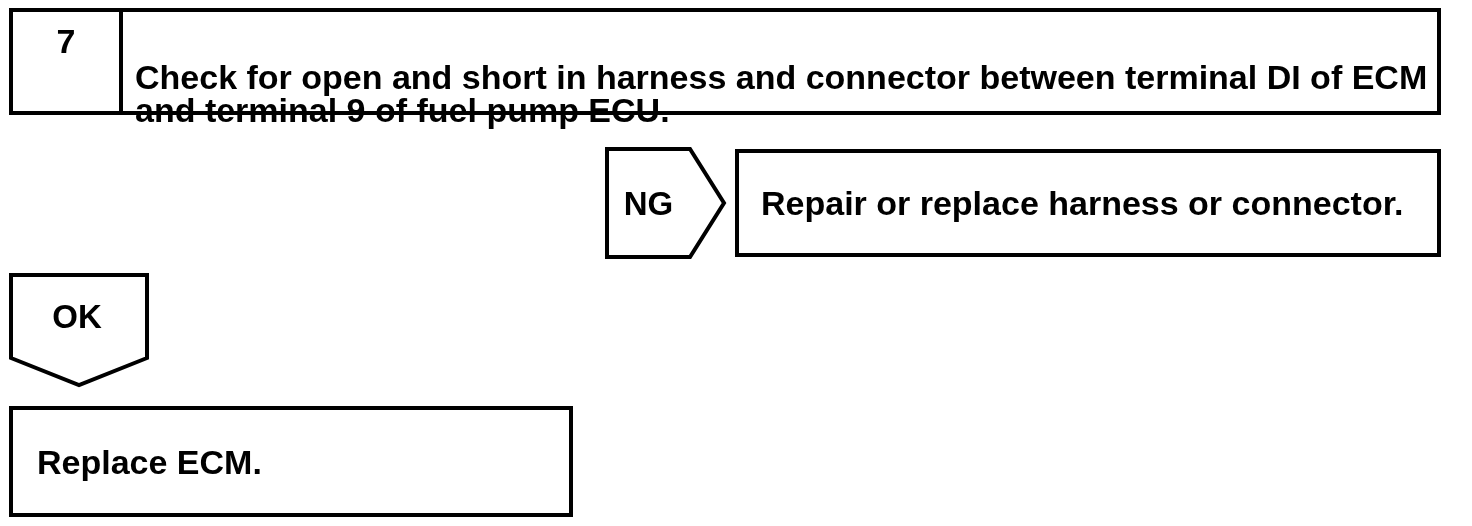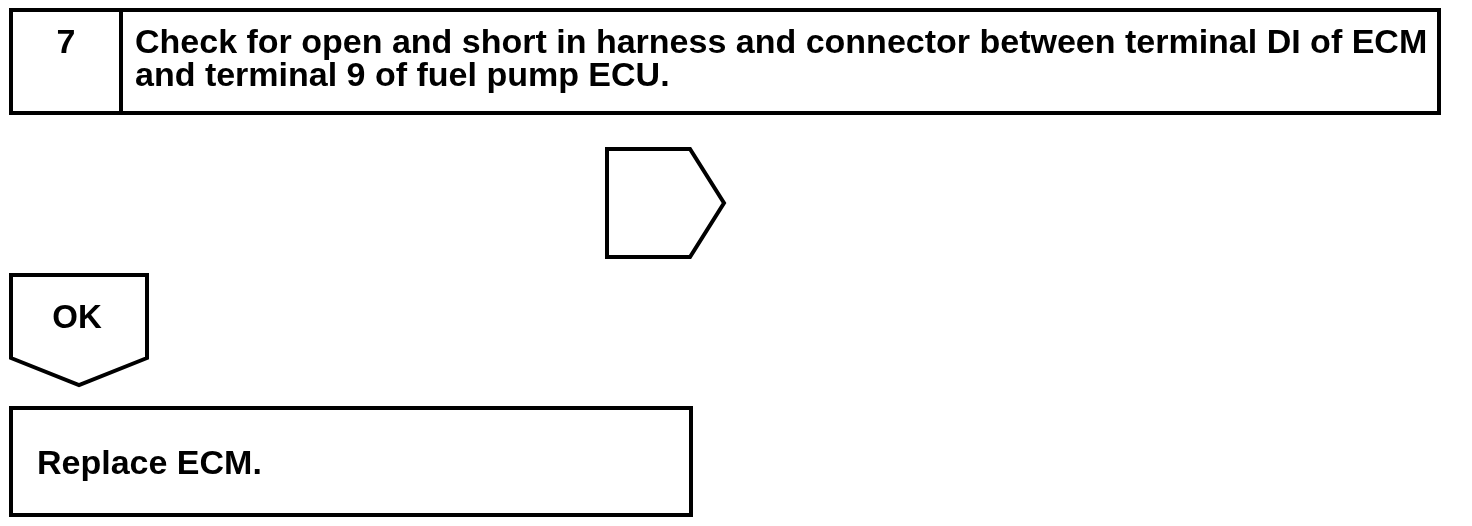--- a/index.html
+++ b/index.html
@@ -36,20 +36,21 @@
     padding-top: 13px;
     font-size: 34px;
     line-height: 33px;
   }
   .step-text {
     flex: none;
     width: 1320px;
     padding: 13px 0 0 12px;
     font-size: 34px;
     line-height: 33px;
+    margin-top: 36px;
   }
   
   .shape { position: absolute; display: block; }
   .shape polygon {
     fill: var(--bg);
     stroke: var(--line);
     stroke-width: 4;
     stroke-linejoin: miter;
   }
   .ng-shape { left: 605px; top: 147px; }
@@ -68,36 +69,40 @@
   .action-box {
     position: absolute;
     border: 4px solid var(--line);
     background: var(--bg);
     display: flex;
     align-items: center;
     font-size: 34px;
     line-height: 36px;
   }
   .repair-box { left: 735px; top: 149px; width: 706px; height: 108px; padding-left: 22px; }
-  .replace-box { left: 9px;  top: 406px; width: 684px; height: 111px; padding-left: 24px; text-align: right; }
+  .replace-box { left: 9px;  top: 406px; width: 564px; height: 111px; padding-left: 24px; text-align: right; }
 </style>
 </head>
 <body>
 
 <div class="canvas">
 
   <div class="step-box">
     <div class="step-num">7</div>
     <div class="step-text">Check for open and short in harness and connector between terminal DI of ECM and terminal 9 of fuel pump ECU.</div>
   </div>
 
   <svg class="shape ng-shape" width="122" height="112" viewBox="0 0 122 112">
     <polygon points="2,2 85,2 119,56 85,110 2,110"></polygon>
   </svg>
+  <div class="connector-label ng-label">NG</div>
 
+  <div class="action-box repair-box">
+    <span>Repair or replace harness or connector.</span>
+  </div>
 
   <svg class="shape ok-shape" width="140" height="116" viewBox="0 0 140 116">
     <polygon points="2,2 138,2 138,85 70,112 2,85"></polygon>
   </svg>
   <div class="connector-label ok-label">OK</div>
 
   <div class="action-box replace-box">
     <span>Replace ECM.</span>
   </div>
 

